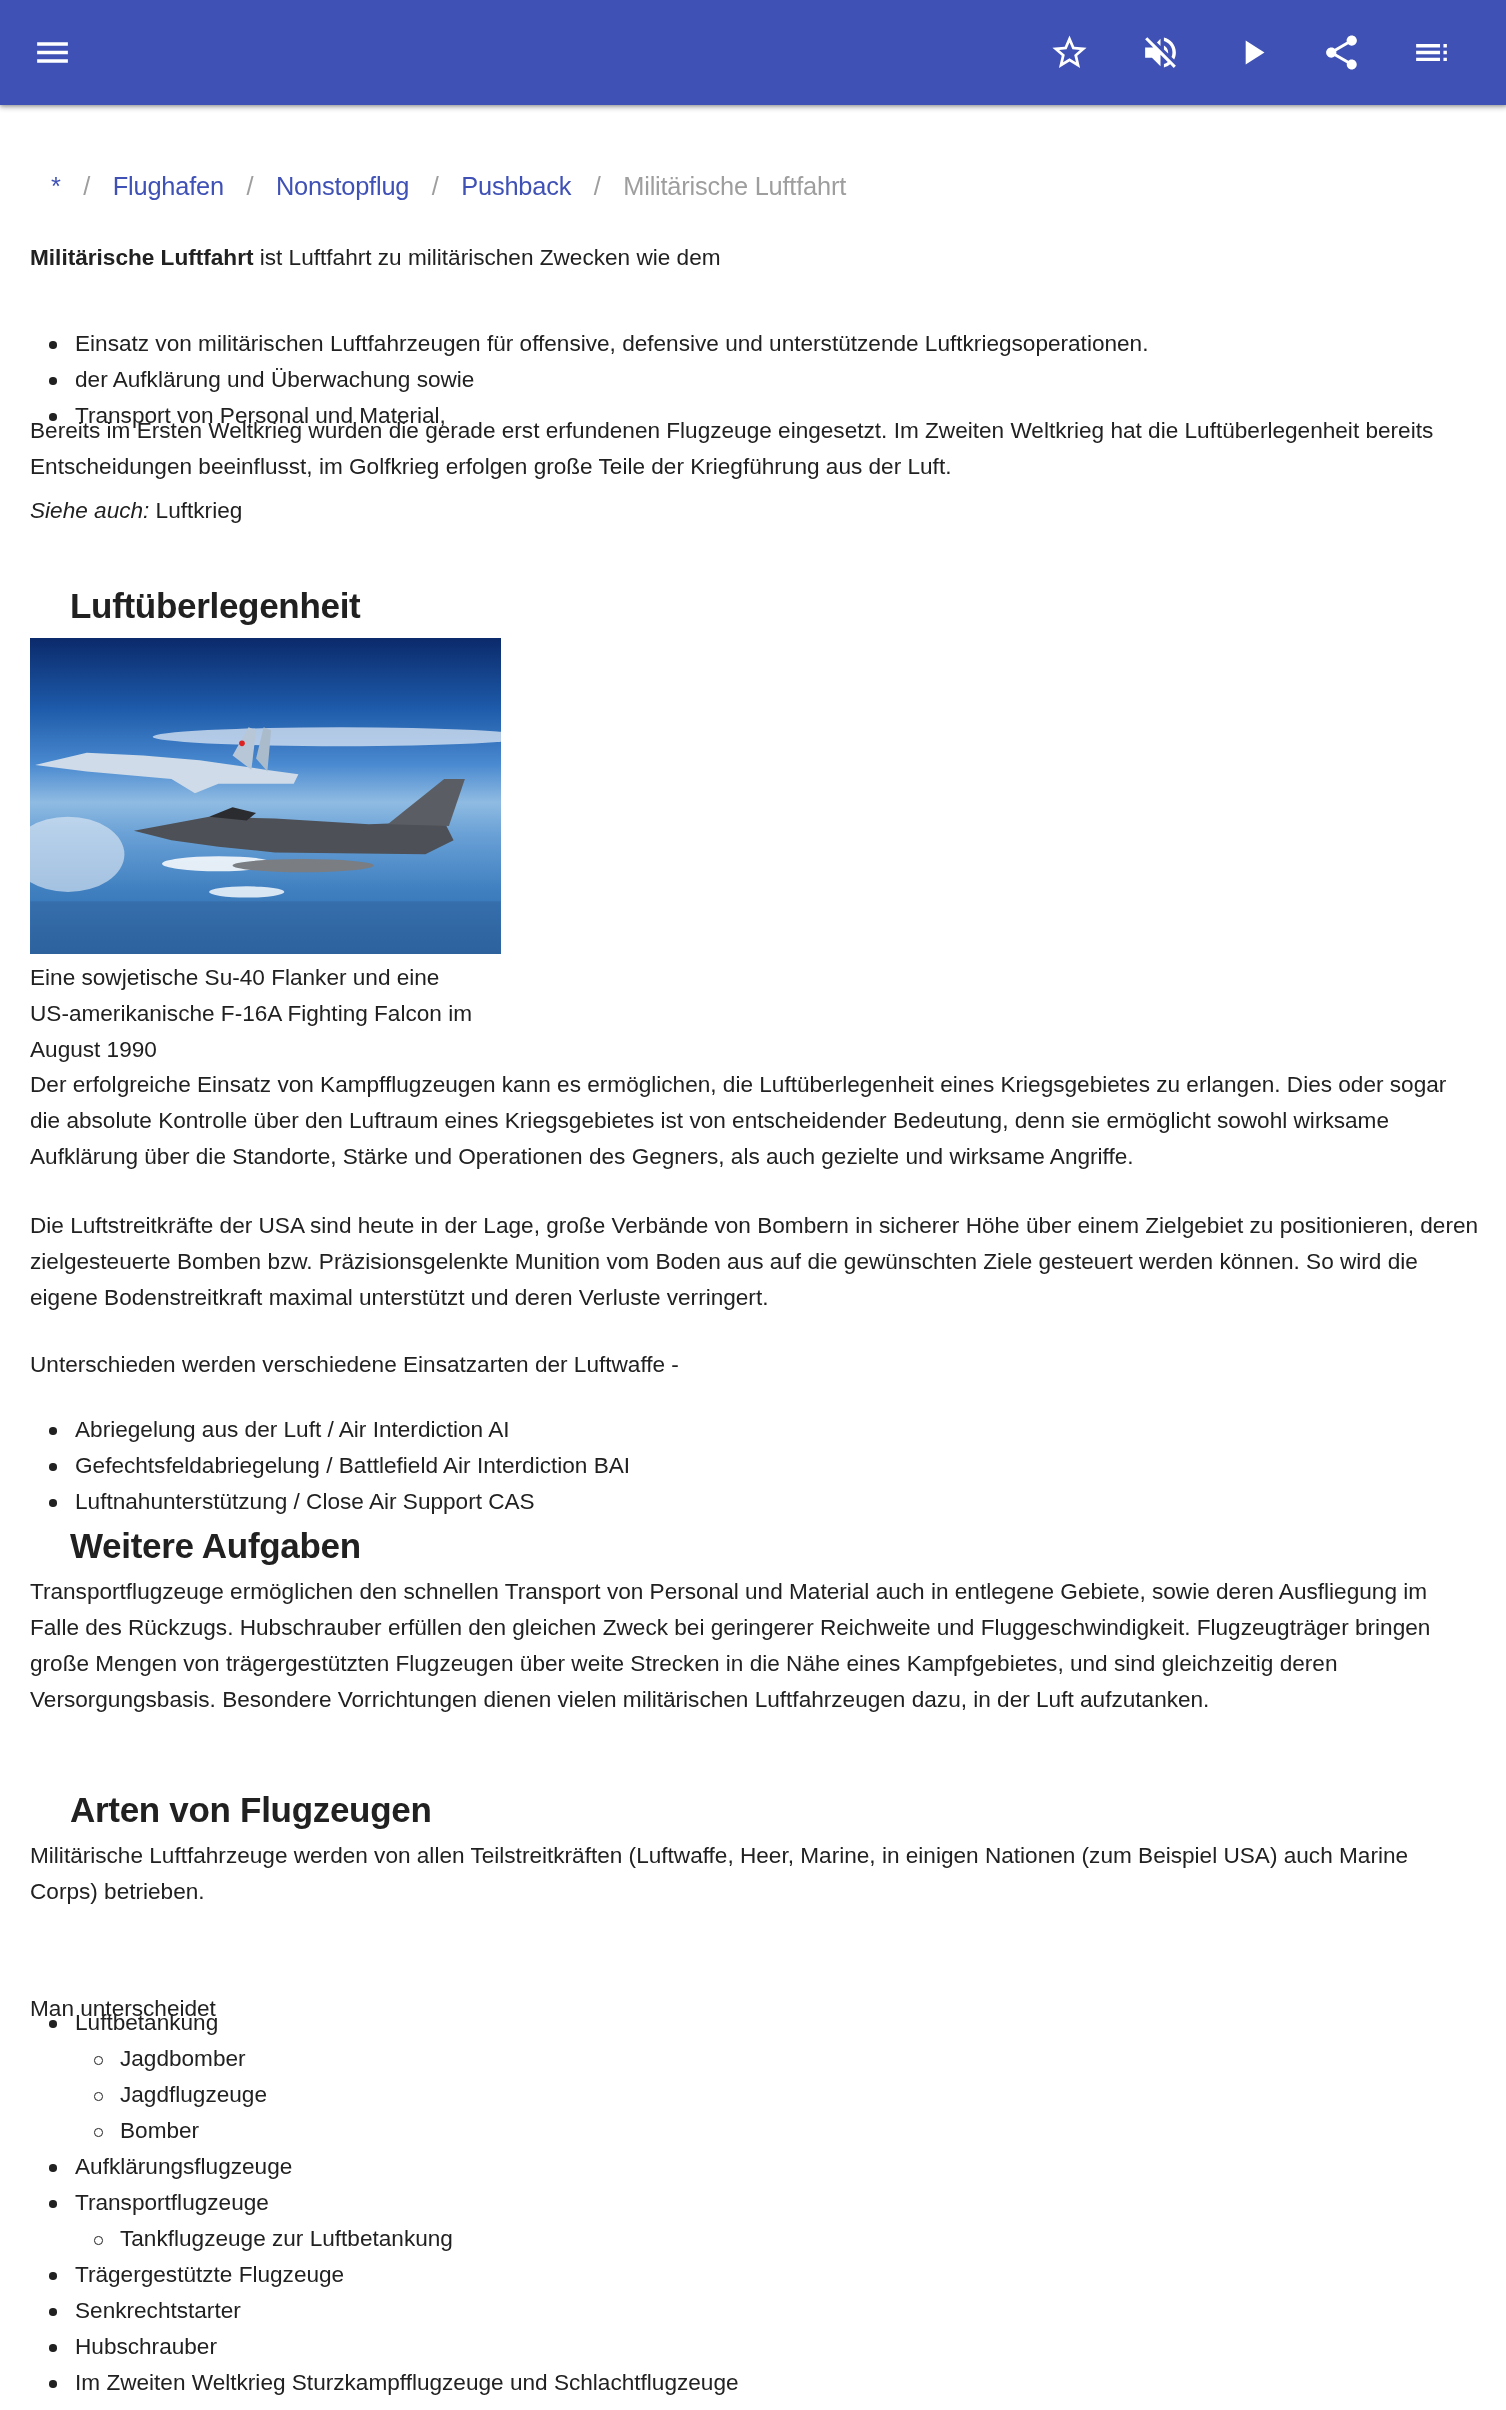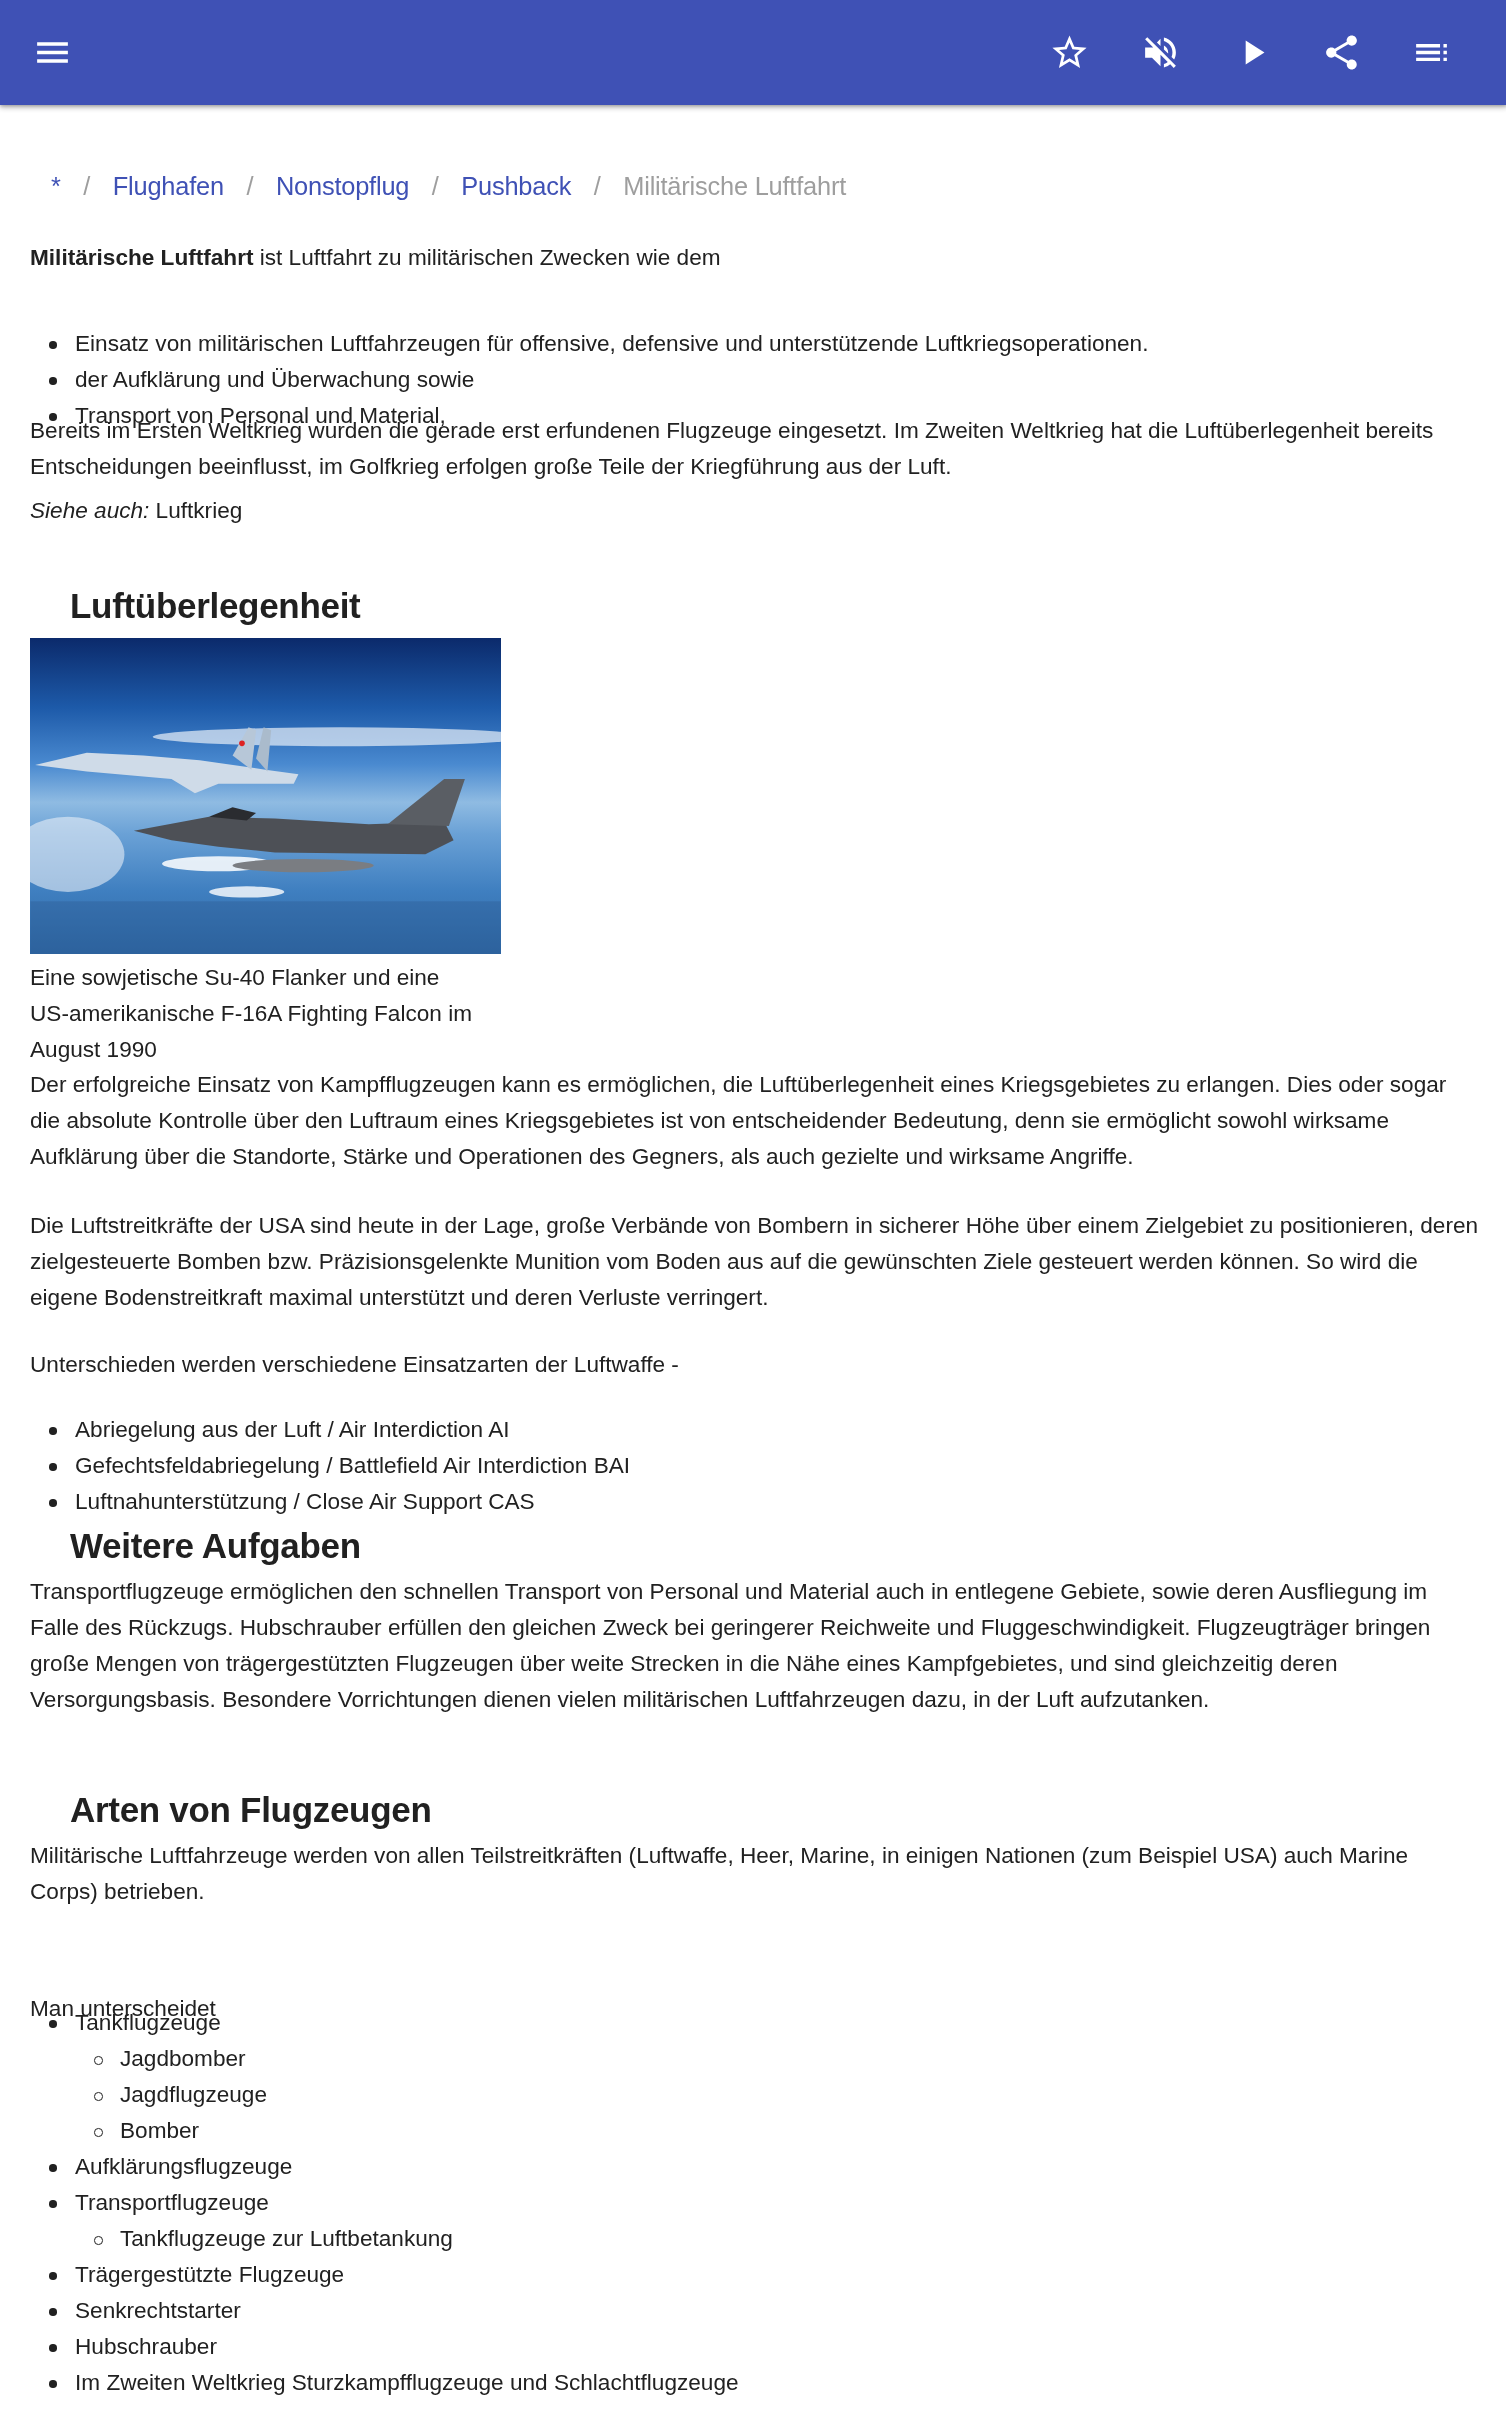--- a/index.html
+++ b/index.html
@@ -152,21 +152,21 @@
 
   <h2 class="block" style="top:1420px;">Weitere Aufgaben</h2>
   <p class="block" style="top:1469px;">Transportflugzeuge ermöglichen den schnellen Transport von Personal und Material auch in entlegene Gebiete, sowie deren Ausfliegung im Falle des Rückzugs. Hubschrauber erfüllen den gleichen Zweck bei geringerer Reichweite und Fluggeschwindigkeit. Flugzeugträger bringen große Mengen von trägergestützten Flugzeugen über weite Strecken in die Nähe eines Kampfgebietes, und sind gleichzeitig deren Versorgungsbasis. Besondere Vorrichtungen dienen vielen militärischen Luftfahrzeugen dazu, in der Luft aufzutanken.</p>
 
   <h2 class="block" style="top:1684px;">Arten von Flugzeugen</h2>
   <p class="block" style="top:1733px;">Militärische Luftfahrzeuge werden von allen Teilstreitkräften (Luftwaffe, Heer, Marine, in einigen Nationen (zum Beispiel USA) auch Marine Corps) betrieben.</p>
   <p class="block" style="top:1874px;margin-top:12px;">Man unterscheidet</p>
 
   <ul class="block" style="top:1900px;">
     <li>
-      <span>Tankflugzeuge</span>
+      <span>Luftbetankung</span>
       <ul style="margin-left:-45px;">
         <li>Jagdbomber</li>
         <li>Jagdflugzeuge</li>
         <li>Bomber</li>
       </ul>
     </li>
     <li>Aufklärungsflugzeuge</li>
     <li>
       <span>Transportflugzeuge</span>
       <ul style="margin-left:-45px;">

